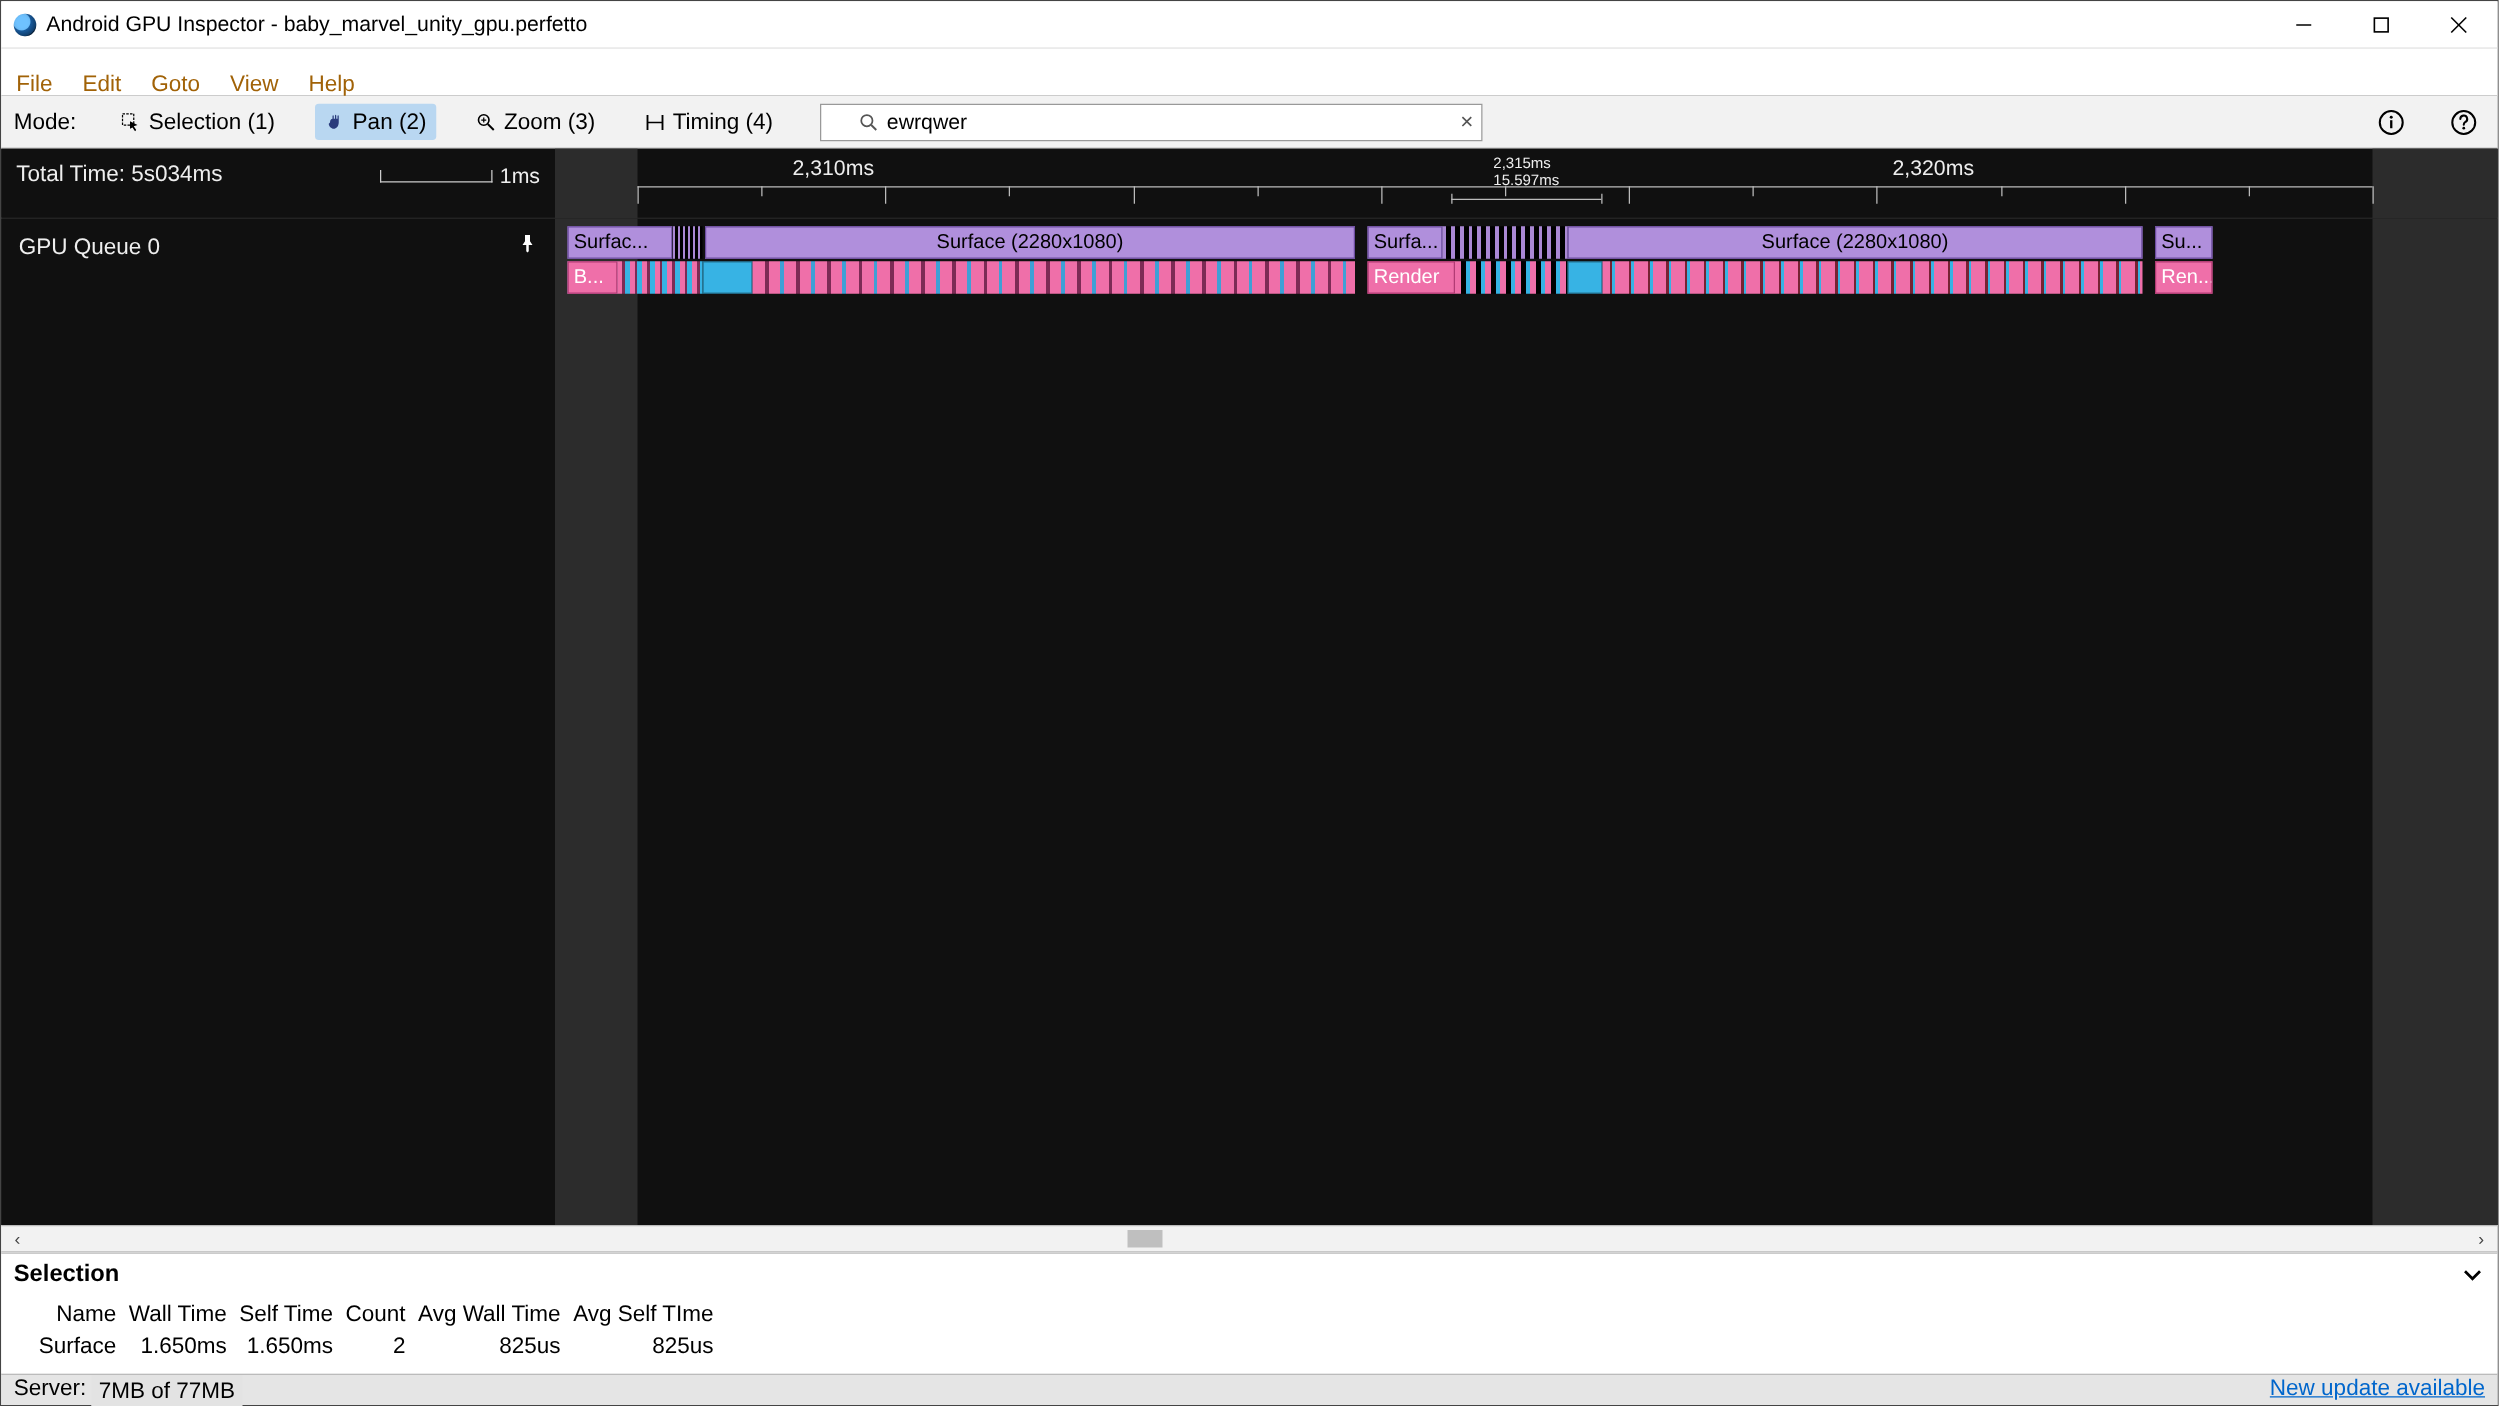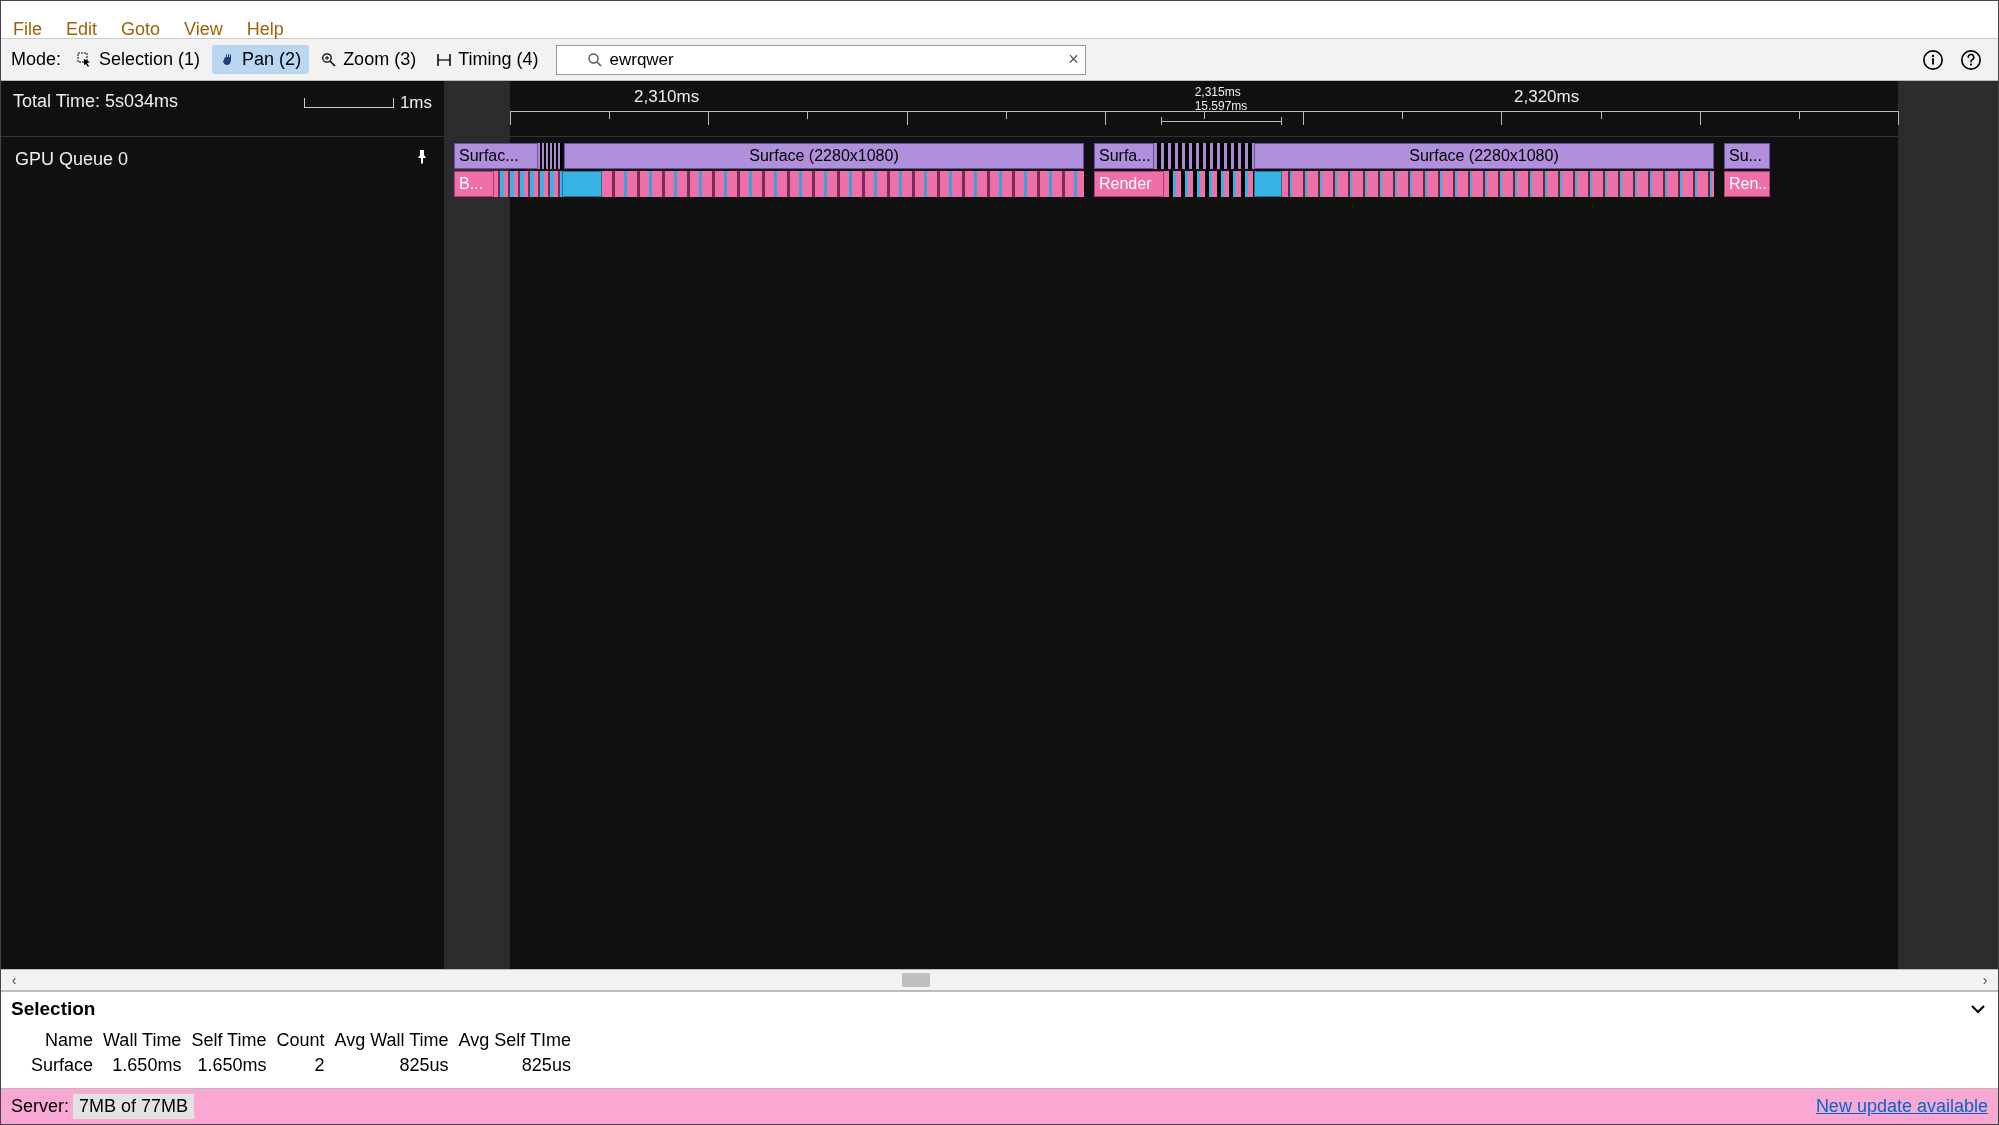--- a/index.html
+++ b/index.html
@@ -12,21 +12,21 @@
   .titlebar .title { font-size: 17px; color: #000; flex: 0 0 auto; }
   .titlebar .spacer { flex: 1; }
   .titlebar .winbtn { width: 62px; height: 38px; display: flex; align-items: center; justify-content: center; color: #000; }
   .winbtn svg { width: 14px; height: 14px; }
 
   
   .menubar { height: 38px; display: flex; align-items: stretch; background: #fff; border-bottom: 1px solid #ccc; }
   .menubar .item { padding: 0 12px; display: flex; align-items: center; font-size: 18px; color: #a16207; margin-top: 20px; }
 
   
-  .toolbar { height: 42px; display: flex; align-items: center; background: #f2f2f2; border-bottom: 1px solid #bbb; padding: 0 10px; gap: 4px; }
+  .toolbar { height: 42px; display: flex; align-items: center; background: #f2f2f2; border-bottom: 1px solid #bbb; padding: 0 10px; gap: 24px; }
   .toolbar .lbl { font-size: 18px; color: #000; margin-right: 4px; }
   .modebtn { display: flex; align-items: center; gap: 6px; padding: 4px 8px; border-radius: 3px; font-size: 18px; color: #000; }
   .modebtn.active { background: #b9d7f1; }
   .modebtn .micon { width: 16px; height: 16px; display:flex; align-items:center; justify-content:center; }
   .searchwrap { display: flex; align-items: center; background: #fff; border: 1px solid #999; height: 30px; width: 530px; margin-left: 6px; padding-left: 24px; }
   .searchwrap .sicon { width: 16px; height: 16px; margin: 0 6px; }
   .searchwrap input { flex: 1; border: 0; outline: 0; font-size: 17px; background: transparent; }
   .searchwrap .clr { width: 24px; text-align: center; font-size: 18px; color: #555; }
   .toolbar .spacer { flex: 1; }
   .iconbtn { width: 34px; height: 34px; display:flex; align-items:center; justify-content:center; border-radius:50%; }
@@ -78,29 +78,50 @@
   .selpanel { background:#fff; color:#000; border-top:1px solid #bbb; display:flex; flex-direction:column; }
   .selhdr { display:flex; align-items:center; padding:6px 10px; font-size:19px; font-weight:600; }
   .selhdr .spacer{flex:1;}
   .chev { width:20px; height:20px; }
   .seltable { padding: 2px 10px 10px; }
   .seltable table { border-collapse: collapse; font-size:18px;}
   .seltable td { padding: 2px 10px 2px 0; text-align:right; white-space:nowrap;}
   .seltable .indent { padding-left:20px;}
 
   
-  .status { height:36px; background:#f9a8d4; border-top:1px solid #bbb; display:flex; align-items:center; padding:0 10px; font-size:18px; }
+  .status { height:25px; background:#e5e5e5; border-top:1px solid #bbb; display:flex; align-items:flex-start; padding:0 10px; font-size:18px; }
   .status .mem { background:#e3e3e3; padding:2px 6px; margin-left:4px;}
   .status .spacer{flex:1;}
   .status a { color:#0066cc; text-decoration:underline;}
 </style>
 </head>
 <body>
 
 <div class="app">
+  <div class="titlebar">
+    <div class="logo"></div>
+    <div class="title">Android GPU Inspector - baby_marvel_unity_gpu.perfetto</div>
+    <div class="spacer"></div>
+    <div class="winbtn">
+        <svg viewBox="0 0 14 14">
+          <line x1="1" y1="7" x2="13" y2="7" stroke="currentColor" stroke-width="1.3"></line>
+        </svg>
+      </div>
+    <div class="winbtn">
+        <svg viewBox="0 0 14 14">
+          <rect x="1.5" y="1.5" width="11" height="11" fill="none" stroke="currentColor" stroke-width="1.3"></rect>
+        </svg>
+      </div>
+    <div class="winbtn close">
+        <svg viewBox="0 0 14 14">
+          <line x1="1" y1="1" x2="13" y2="13" stroke="currentColor" stroke-width="1.3"></line>
+          <line x1="13" y1="1" x2="1" y2="13" stroke="currentColor" stroke-width="1.3"></line>
+        </svg>
+      </div>
+  </div>
 
   <div class="menubar">
     <div class="item">File</div>
     <div class="item">Edit</div>
     <div class="item">Goto</div>
     <div class="item">View</div>
     <div class="item">Help</div>
   </div>
 
   <div class="toolbar">

